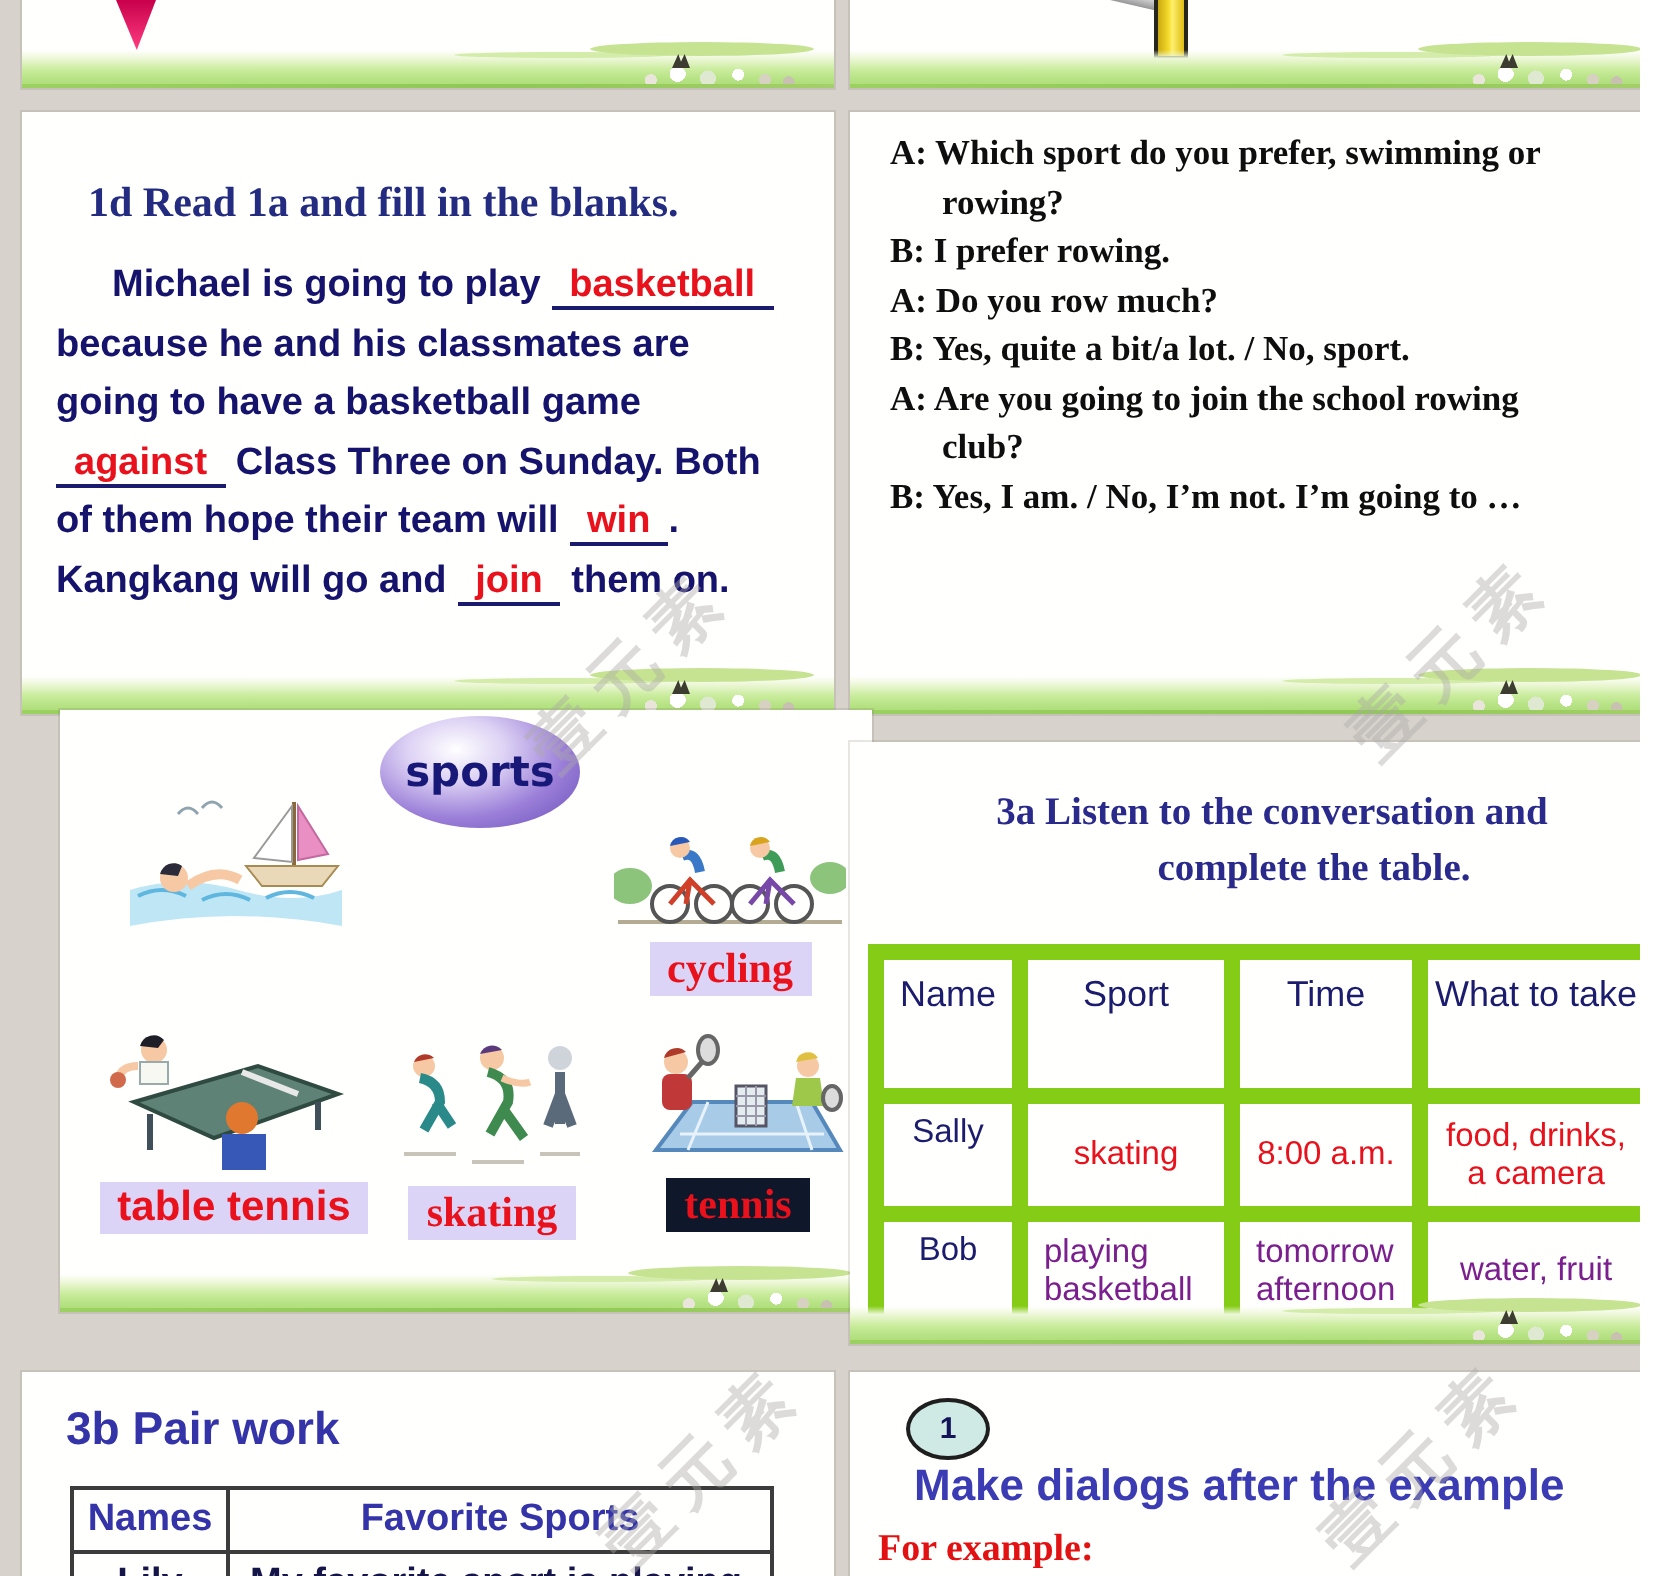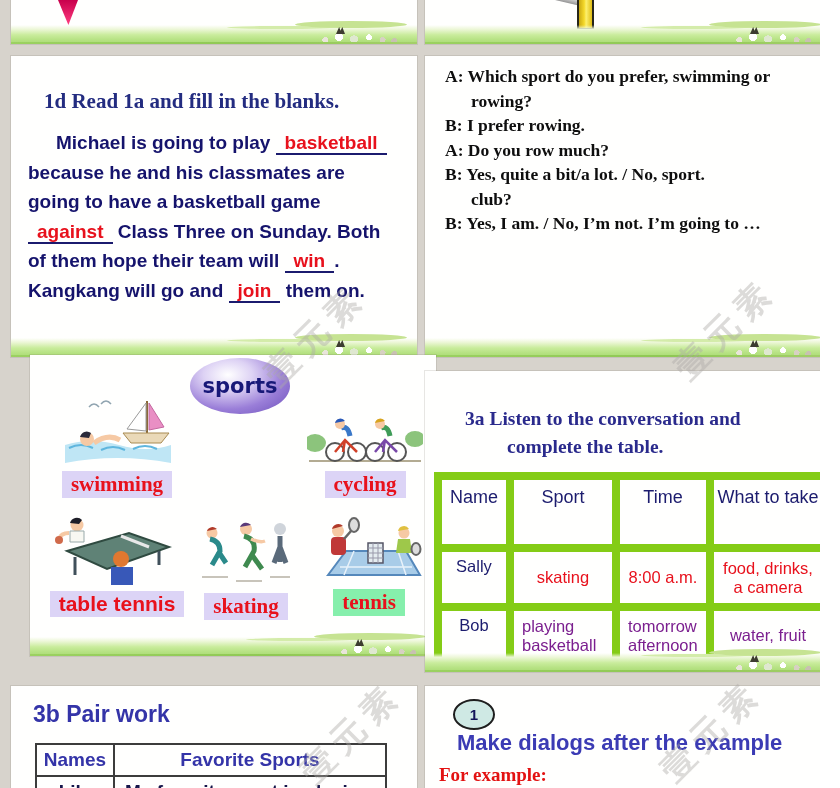--- a/index.html
+++ b/index.html
@@ -71,32 +71,32 @@
     border-radius:50%; display:flex; align-items:center; justify-content:center;
     background:radial-gradient(ellipse at 38% 30%, #ffffff 0%, #ddd2f4 28%, #9a7ed8 62%, #6a4eb9 100%); }
   .sports-bubble span { color:#181878; font-weight:bold; font-size:21px;
     font-family:"DejaVu Sans", sans-serif; }
   .cell { position:absolute; text-align:center; }
   .cell svg { display:block; margin:0 auto; }
   .tag { display:inline-block; margin-top:4px; padding:1px 9px;
     font-family:"Liberation Serif", serif; font-weight:bold; font-size:21px; }
   .tag-lav  { background:#dcd4f6; color:#e8111c; }
   .tag-cyan { background:#2aeeee; color:#1b1b8c; }
-  .tag-blue { background:#86efac; color:#e8111c; }
+  .tag-blue { background:#0f172a; color:#e8111c; }
   .tag-sans { font-family:"Liberation Sans", sans-serif; }
   .cell-0 { left:22px;  top:38px;  width:130px; }
   .cell-1 { left:152px; top:42px;  width:116px; }
   .cell-2 { left:272px; top:46px;  width:126px; }
   .cell-3 { left:14px;  top:158px; width:146px; }
   .cell-4 { left:160px; top:160px; width:112px; }
   .cell-5 { left:278px; top:160px; width:122px; }
 
   
-  .slide-f h2 { margin:12px; padding:22px 12px 0 28px; font-family:"Liberation Serif", serif;
-    font-size:19.5px; line-height:28px; color:#2a2a8c; }
+  .slide-f h2 { margin:0; padding:22px 12px 0 28px; font-family:"Liberation Serif", serif;
+    font-size:19.5px; line-height:28px; color:#2a2a8c;text-align:center; }
   .slide-f h2 .tl2 { display:block; padding-left:42px; }
   .ltable { position:absolute; left:9px; top:101px; border-collapse:collapse; table-layout:fixed; }
   .ltable th, .ltable td { border:8px solid #84cc16; font-weight:normal; overflow:hidden; }
   .ltable th { height:56px; vertical-align:top; padding-top:7px; font-size:18px; color:#1c1c6e; text-align:center; }
   .ltable td { font-size:16.5px; text-align:center; vertical-align:middle; padding:2px 4px; line-height:19px; }
   .ltable .row-sally td { height:44px; }
   .ltable .row-bob td { height:42px; }
   .name-cell { color:#1c1c6e; font-size:18px; vertical-align:top !important; padding-top:5px !important; }
   .c-red { color:#e8111c; }
   .c-pur { color:#7b1f8f; }
@@ -162,20 +162,21 @@
     </div>
   </section>
 
   <section class="slide slide-d">
     <div class="lines">
       <div class="line">A: Which sport do you prefer, swimming or</div>
       <div class="line cont">rowing?</div>
       <div class="line">B: I prefer rowing.</div>
       <div class="line">A: Do you row much?</div>
       <div class="line">B: Yes, quite a bit/a lot. / No, sport.</div>
+      <div class="line">A: Are you going to join the school rowing</div>
       <div class="line cont">club?</div>
       <div class="line">B: Yes, I am. / No, I’m not. I’m going to …</div>
     </div>
     <div class="grass">
       <i class="hedge"></i>
       <i class="cluster"></i>
       <i class="butterfly"></i>
     </div>
   </section>
 
@@ -191,21 +192,20 @@
         <path d="M86 8 L86 40" stroke="#8a6a3a" stroke-width="2"></path>
         <path d="M85 10 L66 36 L85 38 Z" fill="#ffffff" stroke="#9a9a9a"></path>
         <path d="M88 10 L103 34 L88 37 Z" fill="#e98fc4" stroke="#c468a0"></path>
         <path d="M62 40 L108 40 L100 50 L70 50 Z" fill="#ead9b8" stroke="#a88b52"></path>
         <path d="M4 52 Q 30 44 58 52 T 110 52 L110 70 Q 56 60 4 70 Z" fill="#bfe6f5"></path>
         <path d="M8 55 q12 -6 24 0 M40 57 q12 -6 24 0 M72 56 q12 -6 24 0" stroke="#5fb6de" stroke-width="2" fill="none"></path>
         <circle cx="26" cy="46" r="7" fill="#f6c9a4"></circle>
         <path d="M19 44 a7 7 0 0 1 11 -4 l-2 5 z" fill="#2a2a3a"></path>
         <path d="M33 50 q14 -10 26 -3" stroke="#f6c9a4" stroke-width="5" fill="none"></path>
       </svg>
-      <span class="tag tag-lav">swimming</span>
     </div>
 
 
     <div class="cell cell-2">
       <svg width="116" height="66" viewBox="0 0 116 66">
         <ellipse cx="8" cy="42" rx="11" ry="9" fill="#8cc47c"></ellipse>
         <ellipse cx="108" cy="38" rx="10" ry="8" fill="#8cc47c"></ellipse>
         <line x1="2" y1="60" x2="114" y2="60" stroke="#b3ab92" stroke-width="2"></line>
         <circle cx="28" cy="51" r="9" fill="none" stroke="#555" stroke-width="2"></circle>
         <circle cx="50" cy="51" r="9" fill="none" stroke="#555" stroke-width="2"></circle>

